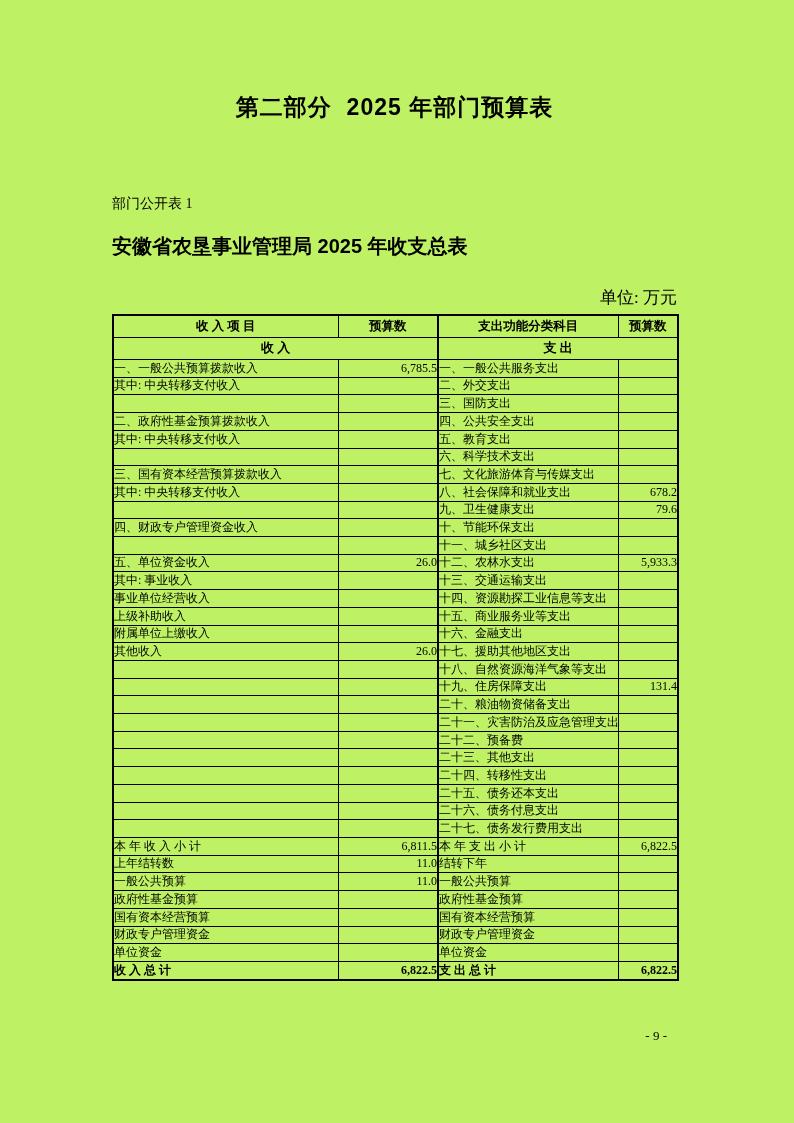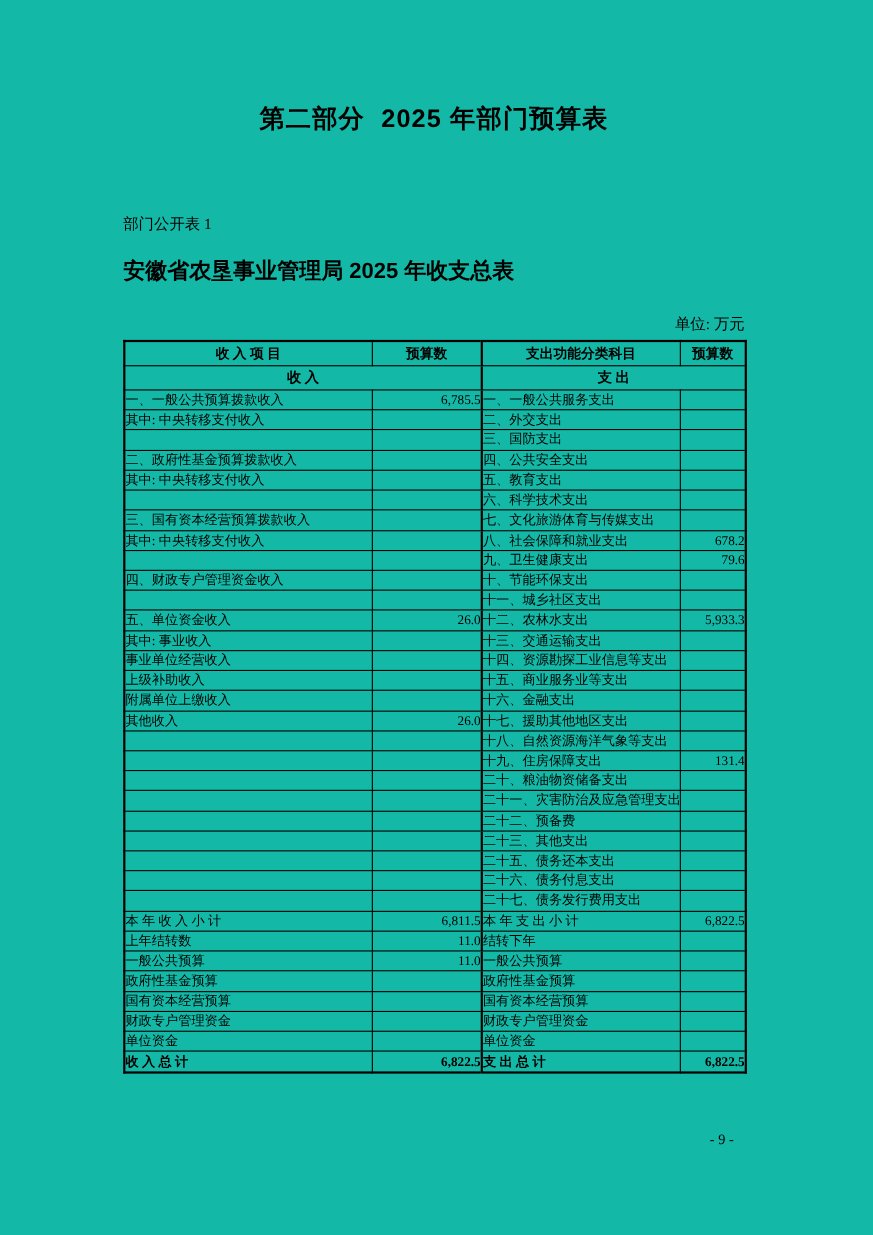--- a/index.html
+++ b/index.html
@@ -1,20 +1,20 @@
 <!DOCTYPE html>
 <html><head>
 <meta charset="utf-8">
 <style>
   html,body { margin:0; padding:0; background:#888; }
   .page {
     position: relative;
     width: 794px; height: 1123px;
     margin: 0 auto;
-    background: #14b8a6;
+    background: #bef264;
     font-family: "Liberation Serif", "DejaVu Serif", serif;
     color: #000;
     overflow: hidden;
   }
   .content { padding: 0 117px 0 112px; }
 
   .part-title {
     margin: 0; padding-top: 92px;
     text-align: center;
     font-family: "Liberation Sans", "DejaVu Sans", sans-serif;
@@ -33,21 +33,21 @@
     margin-top: 20px;
     text-align: left;
     font-family: "Liberation Sans", "DejaVu Sans", sans-serif;
     font-size: 20px; font-weight: bold;
     white-space: pre;
   }
   .unit-note {
     margin-top: 26px;
     margin-bottom: 5px;
     text-align: right;
-    font-size: 14px;
+    font-size: 17px;
     white-space: pre;
   }
 
   table.budget {
     border-collapse: collapse;
     table-layout: fixed;
     width: 565px;
     height: 667px;
     font-size: 12px;
     line-height: 1.1;
@@ -245,20 +245,26 @@
           </tr>
           <tr>
             <td class="lab i0"></td>
             <td class="val"></td>
             <td class="lab lb2 i0">二十三、其他支出</td>
             <td class="val"></td>
           </tr>
           <tr>
             <td class="lab i0"></td>
             <td class="val"></td>
+            <td class="lab lb2 i0">二十四、转移性支出</td>
+            <td class="val"></td>
+          </tr>
+          <tr>
+            <td class="lab i0"></td>
+            <td class="val"></td>
             <td class="lab lb2 i0">二十五、债务还本支出</td>
             <td class="val"></td>
           </tr>
           <tr>
             <td class="lab i0"></td>
             <td class="val"></td>
             <td class="lab lb2 i0">二十六、债务付息支出</td>
             <td class="val"></td>
           </tr>
           <tr>

